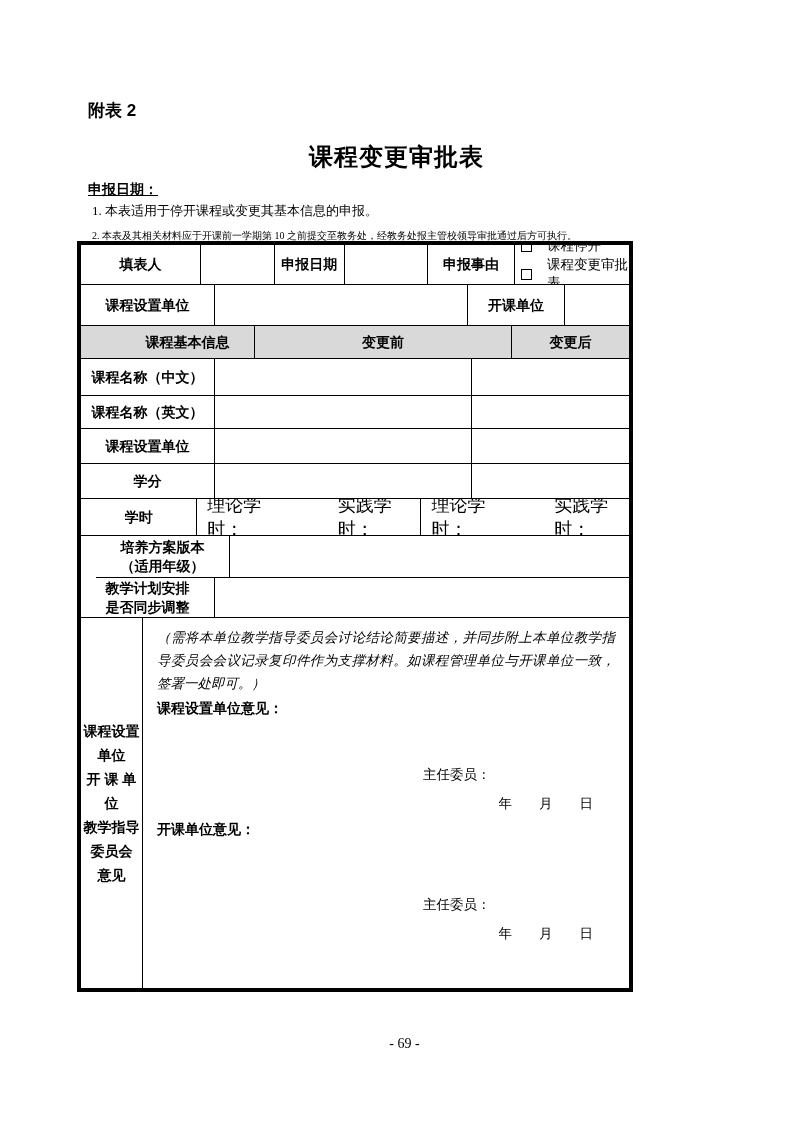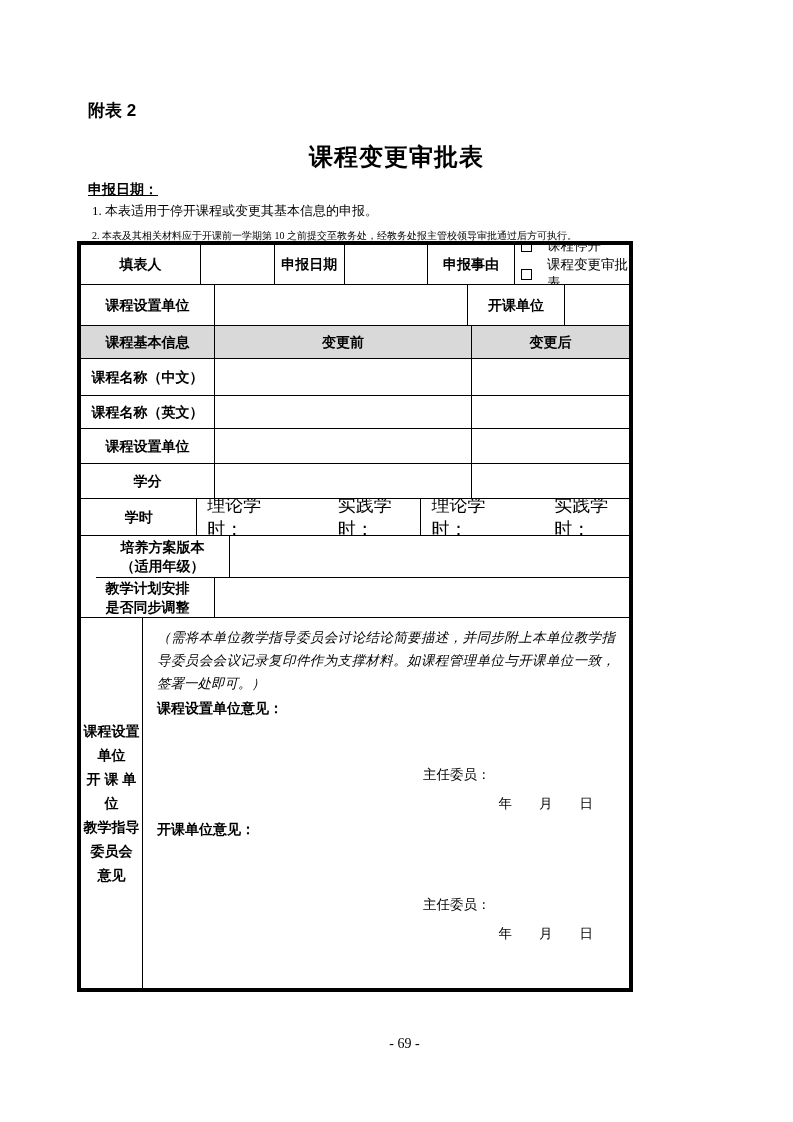--- a/index.html
+++ b/index.html
@@ -29,21 +29,21 @@
   .lbl { font-family:"Liberation Sans","DejaVu Sans",sans-serif; font-weight:bold;
     font-size:14px; text-align:center; line-height:19px; }
   .grayrow { background:#d9d9d9; }
 
   .w-label { width:134px; }
   .w-a { width:82px; } .w-b { width:78px; } .w-c { width:93px; } .w-d { width:97px; }
   .w-span { width:253px; }
   .w-before { width:257px; }
   .grow { flex:1 1 auto; }
 
-  .h-r1 { height:40px; } .h-r2 { height:41px; } .h-gray { height:33px; }
+  .h-r1 { height:40px; } .h-r2 { height:41px; } .h-gray { height:33px;padding-left:40px; }
   .h-cn { height:37px; } .h-en { height:33px; } .h-setup { height:35px; }
   .h-credit { height:35px; } .h-hours { height:37px; } .h-plan { height:42px;margin-left:15px; }
   .h-sched { height:40px; } .row-opinion { flex:1 1 auto; }
 
   .cb-cell { flex-direction:column; align-items:flex-start; justify-content:center;
     padding-left:6px; gap:1px; }
   .cb-option { display:flex; align-items:center; font-size:13.5px; line-height:18px;gap:12px; }
   .cbx { display:inline-block; width:11px; height:11px; border:1px solid #000;
     margin-right:3px; flex:0 0 auto; background:#fff; }
 

